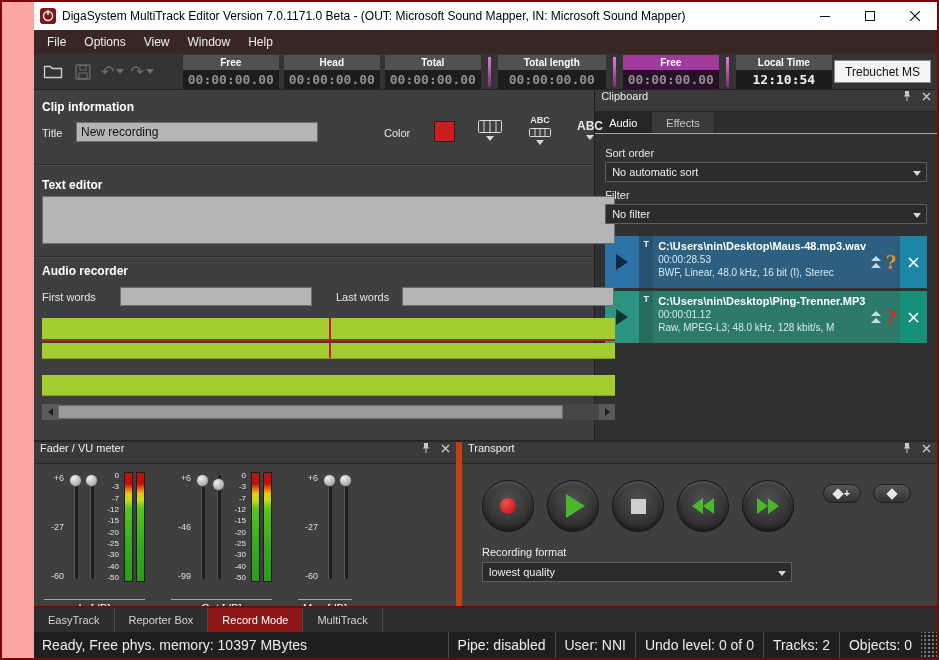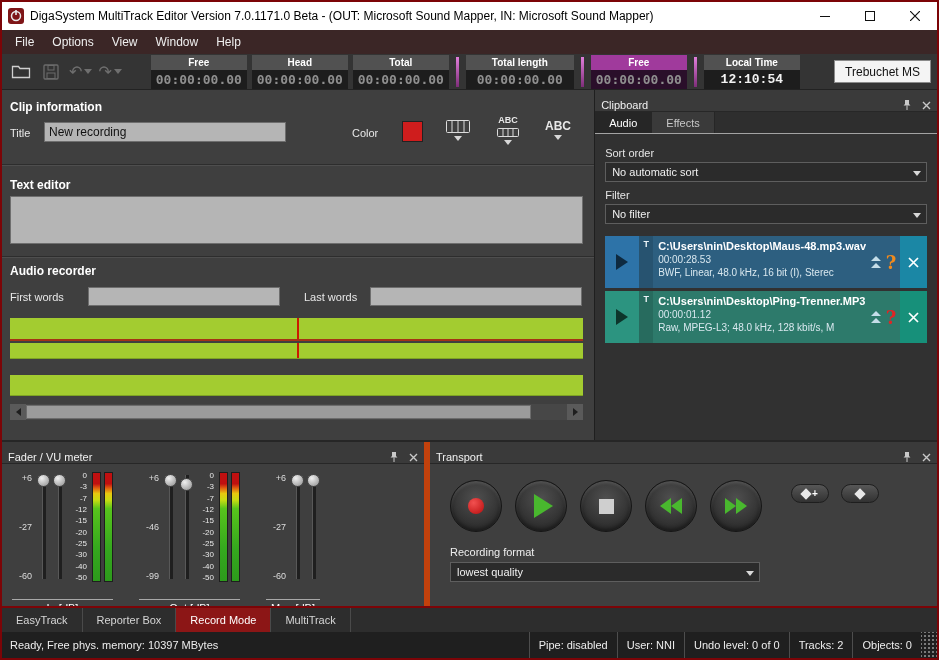--- a/index.html
+++ b/index.html
@@ -1,18 +1,18 @@
 <!DOCTYPE html>
 <html><head>
 <meta charset="utf-8">
 <style>
   * { margin:0; padding:0; box-sizing:border-box; }
   body { margin:0; background:#666; font-family:"Liberation Sans", sans-serif; }
-  .window { width:939px; height:660px; border:2px solid #7c0407; background:#15803d;
-            display:flex; flex-direction:column; overflow:hidden; position:relative; }
+  .window { width:939px; height:660px; border:2px solid #7c0407; background:#fca5a5;
+            display:flex; flex-direction:column; overflow:hidden; position:relative;padding-left:32px; }
 
   
   .titlebar { height:28px; background:#ffffff; display:flex; align-items:center; padding-left:6px; gap:6px; flex:0 0 auto; }
   .titlebar-title { font-size:12px; color:#000; flex:1; white-space:nowrap; overflow:hidden; }
   .win-controls { display:flex; height:100%; }
   .win-btn { width:45px; height:100%; display:flex; align-items:center; justify-content:center; cursor:default; }
 
   
   .menubar { height:24px; background:#3b2626; display:flex; align-items:center; padding-left:4px; flex:0 0 auto; }
   .menu-item { font-size:12px; color:#efefef; padding:0 9px; line-height:24px; }
@@ -26,21 +26,21 @@
   .caret.dim { border-top-color:#6f6f6f; margin-left:2px; }
   .counters { display:flex; align-items:center; margin-left:26px; gap:5px; }
   .counter { width:96px; display:flex; flex-direction:column; }
   .counter.wide { width:108px; }
   .counter-label { height:15px; background:#515151; color:#fff; font-size:10px; font-weight:bold;
                    display:flex; align-items:center; justify-content:center; }
   .counter-value { height:19px; background:#1d1d1d; color:#8f8f8f; font-family:"DejaVu Sans Mono", monospace;
                    font-size:13px; font-weight:bold; display:flex; align-items:center; justify-content:center;text-align:right; }
   .counter.purple .counter-label { background:#a03a9c; }
   .counter.purple .counter-value { background:#2a0f2a; }
-  .counter.white-digits .counter-value { color:#f2f2f2;font-family:Liberation Mono, monospace; }
+  .counter.white-digits .counter-value { color:#f2f2f2; }
   .tb-sep { width:3px; height:30px; background:linear-gradient(180deg,#e07edb,#7e2d79); margin:0 2px; }
   .font-button { margin-left:auto; margin-right:2px; background:#f4f4f4; border:1px solid #8a8a8a;
                  height:23px; padding:0 10px; font-size:12px; color:#111; display:flex; align-items:center; }
 
   
   .main { height:350px; display:flex; flex:0 0 auto; }
   .left { position:relative; width:597px; background:#3f3f3f; border-right:1px solid #1f1f1f; }
   .sec-title { position:absolute; font-size:12px; font-weight:bold; color:#fff; }
   .t-clip { top:10px; left:8px; } .t-text { top:88px; left:8px; } .t-rec { top:174px; left:8px; }
   .lbl { position:absolute; font-size:11px; color:#e8e8e8; }
@@ -71,21 +71,21 @@
   .hscroll { position:absolute; top:314px; left:8px; width:573px; height:16px; background:#474747; display:flex; }
   .sb-arrow { width:16px; height:16px; background:#5a5a5a; display:flex; align-items:center; justify-content:center; }
   .sb-arrow.right { margin-left:auto; }
   .tri-left  { width:0; height:0; border-top:4px solid transparent; border-bottom:4px solid transparent; border-right:5px solid #1e1e1e; }
   .tri-right { width:0; height:0; border-top:4px solid transparent; border-bottom:4px solid transparent; border-left:5px solid #1e1e1e; }
   .sb-thumb { position:absolute; left:16px; top:1px; bottom:1px; width:505px; background:#9b9b9b; border:1px solid #6c6c6c; }
 
   
   .clipboard { flex:1; background:#313131; display:flex; flex-direction:column; }
   .panel-header { height:22px; background:#3a3a3a; border-bottom:1px solid #272727; display:flex;
-                  align-items:flex-end; padding:0 6px; font-size:11px; color:#f0f0f0; flex:0 0 auto; }
+                  align-items:flex-start; padding:0 6px; font-size:11px; color:#f0f0f0; flex:0 0 auto; }
   .ph-icons { margin-left:auto; display:flex; gap:10px; align-items:center; }
   .tabbar { height:22px; background:#2e2e2e; border-bottom:1px solid #a3a3a3; display:flex; flex:0 0 auto; }
   .tab { padding:0 14px; font-size:11px; color:#c8c8c8; display:flex; align-items:center; background:#3a3a3a;
          border-right:1px solid #262626; }
   .tab.active { background:#262626; color:#fff; }
   .cb-body { padding:6px 10px 0 10px; }
   .cb-label { font-size:11px; color:#e5e5e5; margin:7px 0 3px; }
   .select { position:relative; background:#2b2b2b; border:1px solid #5e5e5e; height:20px; display:flex;
             align-items:center; padding:0 20px 0 6px; font-size:11px; color:#f0f0f0; }
   .select .caret { position:absolute; right:5px; top:8px; }
@@ -151,21 +151,21 @@
   .diamond { width:8px; height:8px; background:#e8e8e8; transform:rotate(45deg); }
   .pill .plus { color:#fff; font-size:10px; font-weight:bold; line-height:1; }
   .rf-label { font-size:11px; color:#eee; margin:14px 0 4px; }
   .rf-select { width:310px; }
 
   
   .tabstrip { height:26px; background:#2d2d2d; border-top:2px solid #7c0407; display:flex; flex:0 0 auto; }
   .mtab { padding:0 14px; font-size:11px; color:#d5d5d5; display:flex; align-items:center;
           border-right:1px solid #4a4a4a; }
   .mtab.active { background:#8c1616; color:#fff; }
-  .statusbar { height:26px; background:#1f1f1f; color:#ededed; font-size:11px; display:flex; align-items:center;
+  .statusbar { height:26px; background:#1f1f1f; color:#ededed; font-size:14px; display:flex; align-items:center;
                padding-left:8px; flex:0 0 auto; }
   .status-left { flex:1; }
   .status-seg { padding:0 9px; border-left:1px solid #4d4d4d; height:100%; display:flex; align-items:center; }
   .grip { width:16px; height:100%; background-image:radial-gradient(#7a7a7a 1px, transparent 1.3px);
           background-size:4px 4px; background-position:2px 6px; }
 </style>
 </head>
 <body>
 
 <div class="window">

